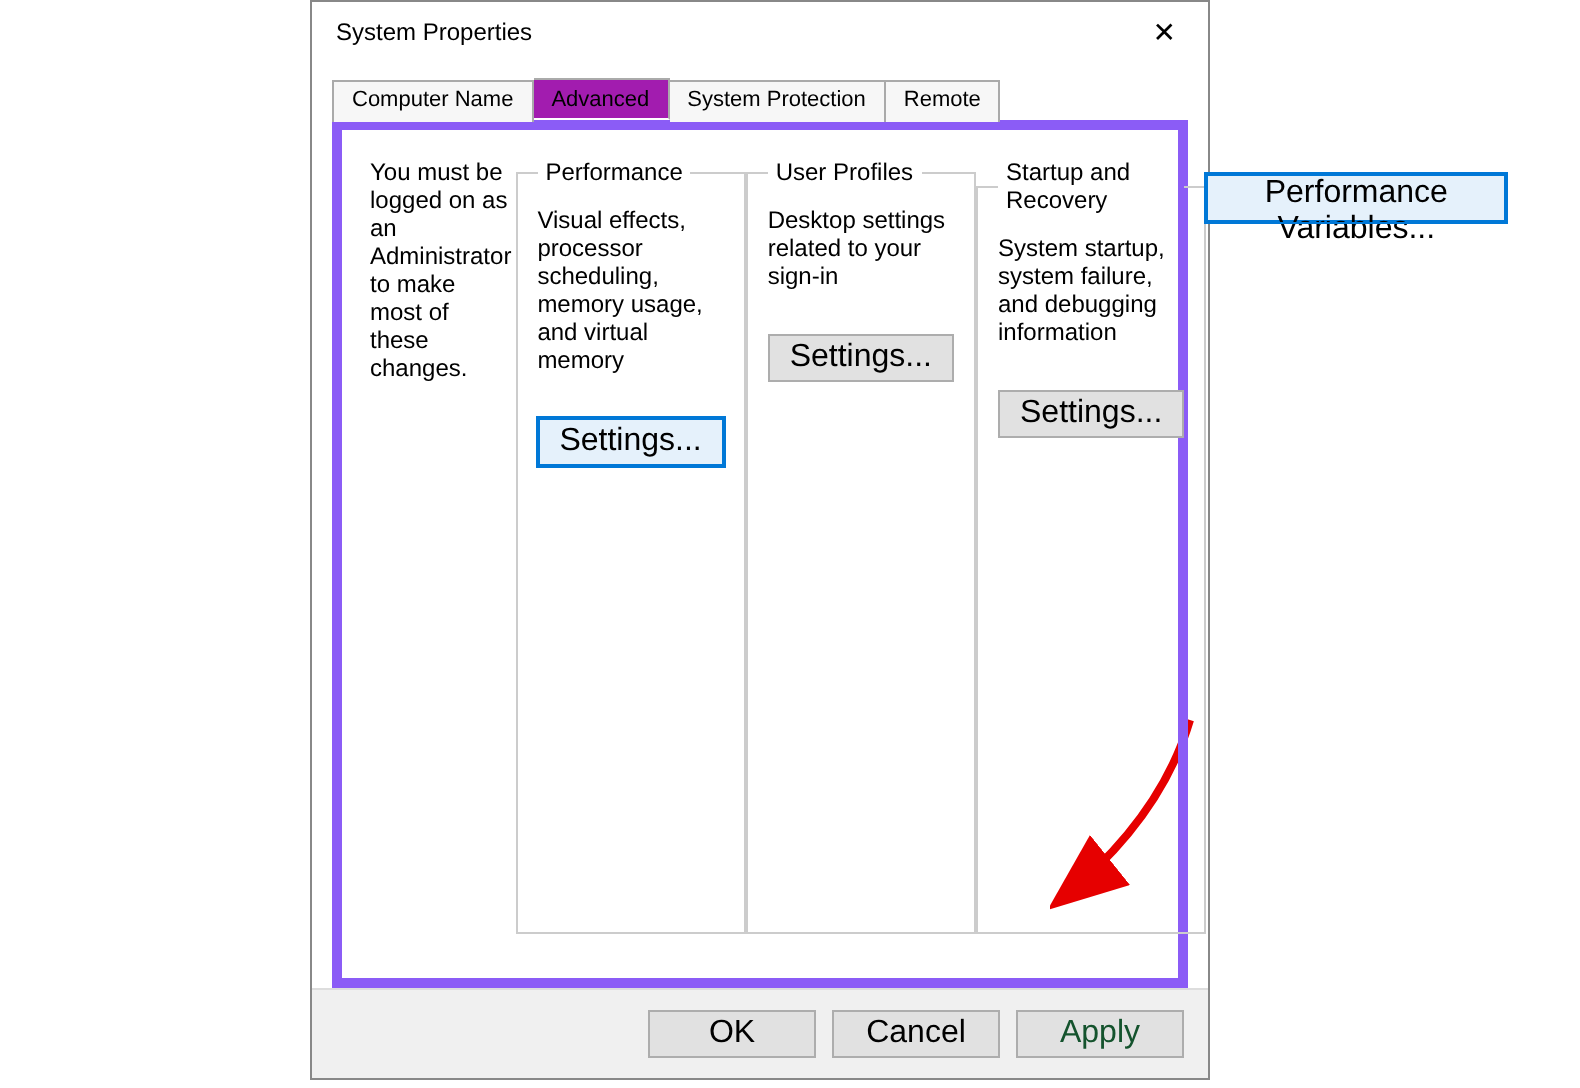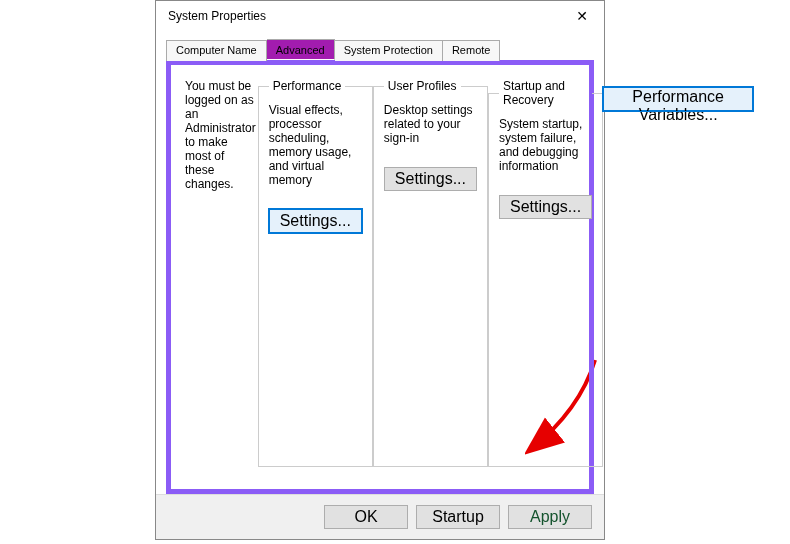--- a/index.html
+++ b/index.html
@@ -158,21 +158,21 @@
       </fieldset>
 
       <div class="env-row">
         <button class="btn focused" style="min-width:150px">Performance Variables...</button>
       </div>
     </div>
   </div>
 
   <div class="footer">
     <button class="btn">OK</button>
-    <button class="btn">Startup</button>
+    <button class="btn">Cancel</button>
     <button class="btn disabled">Apply</button>
   </div>
 </div>
 
 <svg class="arrow-svg" viewBox="0 0 110 110">
   <defs>
     <marker id="ah" markerWidth="12" markerHeight="12" refX="8" refY="4" orient="auto">
       <path d="M0,0 L10,4 L0,8 Z" fill="#e60000"></path>
     </marker>
   </defs>

